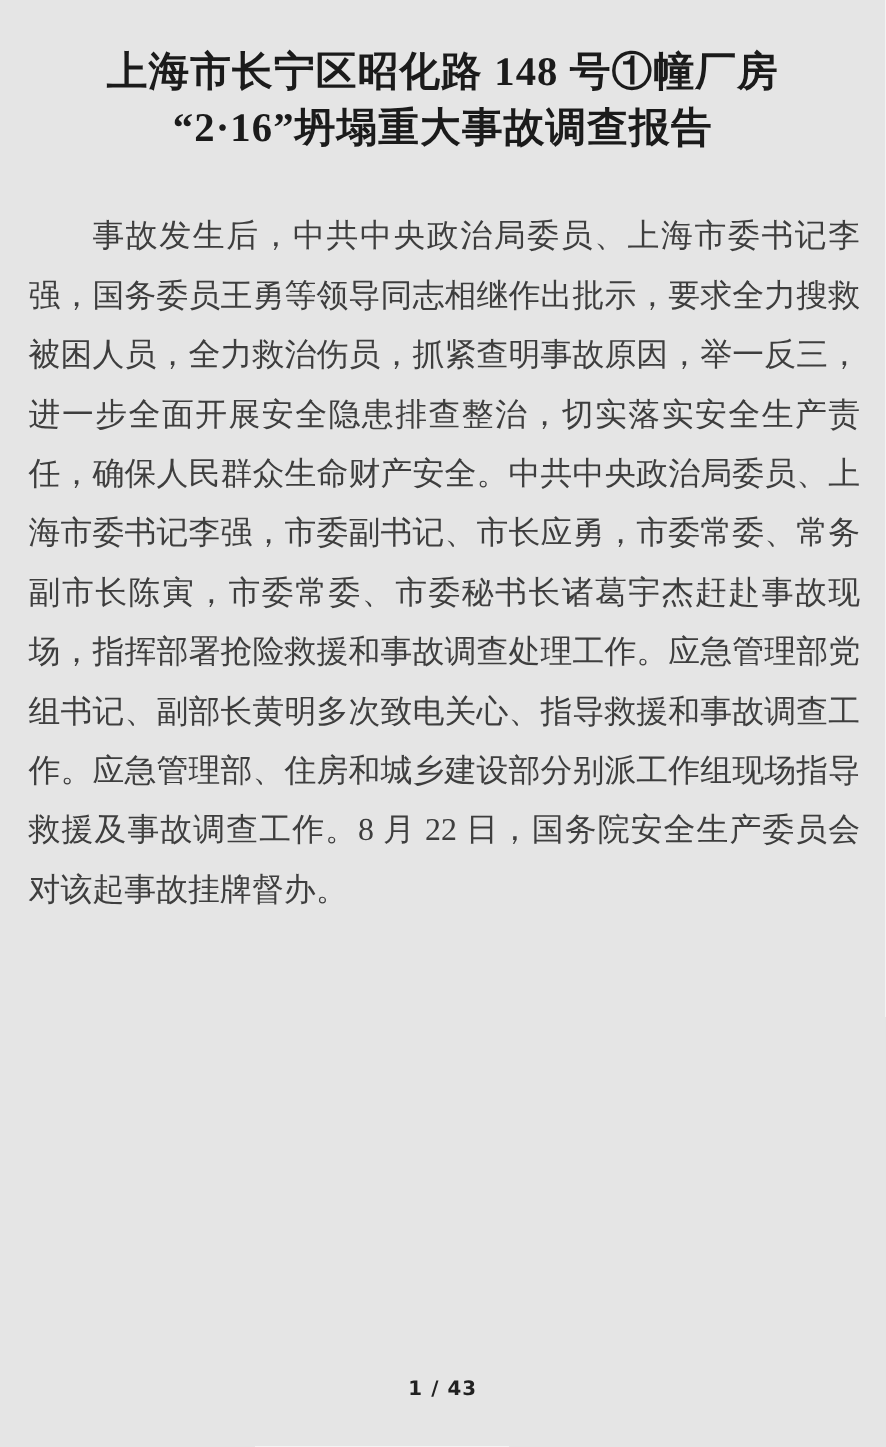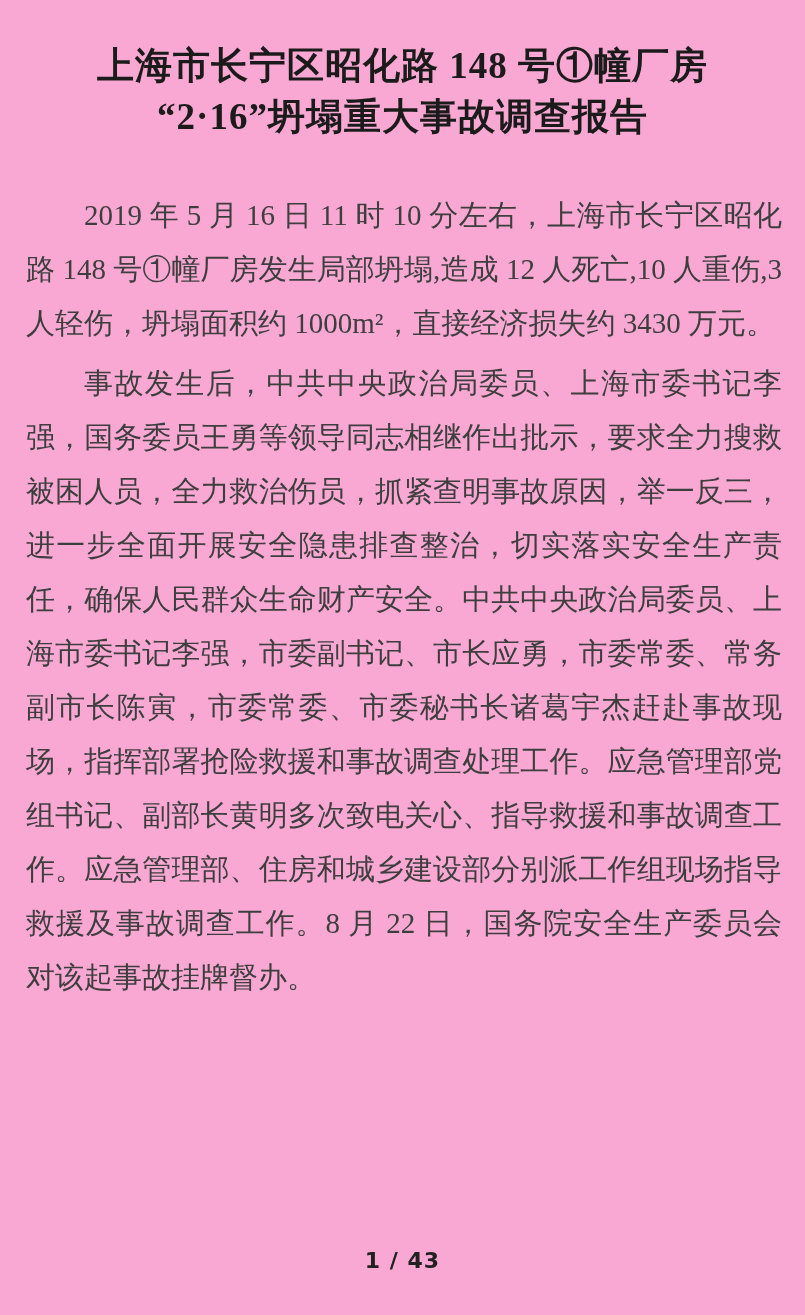--- a/index.html
+++ b/index.html
@@ -5,21 +5,21 @@
   html, body {
     margin: 0;
     padding: 0;
     background: #ffffff;
   }
   .page {
     position: relative;
     width: 805px;
     height: 1315px;
     margin: 0 auto;
-    background: #f9a8d4;
+    background: #e5e5e5;
     overflow: hidden;
     font-family: "Liberation Serif", "DejaVu Serif", serif;
   }
   .title {
     margin: 40px 24px 0 24px;
     text-align: center;
     font-size: 37px;
     line-height: 51px;
     font-weight: 700;
     color: #1b1b1b;
@@ -41,36 +41,35 @@
     text-justify: inter-ideograph;
     text-indent: 2em;
   }
   .page-footer {
     position: absolute;
     left: 0;
     right: 0;
     bottom: 42px;
     text-align: center;
     font-family: "DejaVu Sans", "Liberation Sans", sans-serif;
-    font-size: 22px;
+    font-size: 18px;
     font-weight: 700;
     color: #212121;
     letter-spacing: 1px;
   }
 </style>
 </head>
 <body>
 
 <div class="page">
 
   <h1 class="title">
     <span class="title-line">上海市长宁区昭化路 148 号①幢厂房</span>
     <span class="title-line">“2·16”坍塌重大事故调查报告</span>
   </h1>
 
   <div class="body-text">
-    <p>2019 年 5 月 16 日 11 时 10 分左右，上海市长宁区昭化路 148 号①幢厂房发生局部坍塌,造成 12 人死亡,10 人重伤,3 人轻伤，坍塌面积约 1000m²，直接经济损失约 3430 万元。</p>
     <p>事故发生后，中共中央政治局委员、上海市委书记李强，国务委员王勇等领导同志相继作出批示，要求全力搜救被困人员，全力救治伤员，抓紧查明事故原因，举一反三，进一步全面开展安全隐患排查整治，切实落实安全生产责任，确保人民群众生命财产安全。中共中央政治局委员、上海市委书记李强，市委副书记、市长应勇，市委常委、常务副市长陈寅，市委常委、市委秘书长诸葛宇杰赶赴事故现场，指挥部署抢险救援和事故调查处理工作。应急管理部党组书记、副部长黄明多次致电关心、指导救援和事故调查工作。应急管理部、住房和城乡建设部分别派工作组现场指导救援及事故调查工作。8 月 22 日，国务院安全生产委员会对该起事故挂牌督办。</p>
   </div>
 
   <div class="page-footer">1 / 43</div>
 
 </div>
 
 </body></html>

